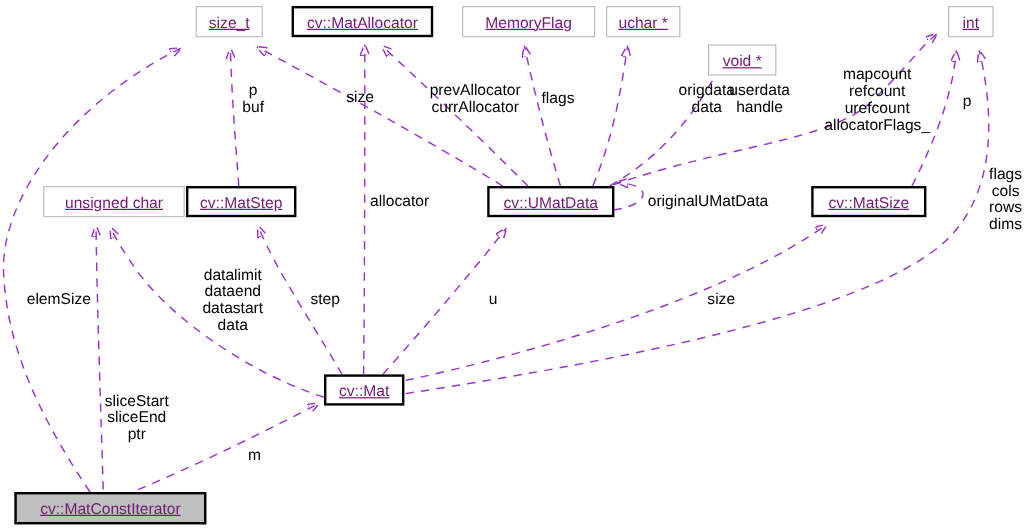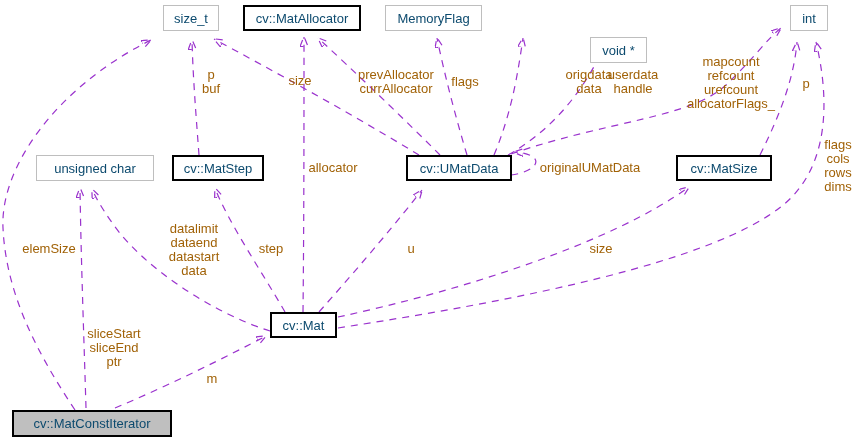--- a/index.html
+++ b/index.html
@@ -1,25 +1,25 @@
 <!DOCTYPE html>
 <html><head>
 <meta charset="utf-8">
 <style>
   html,body{margin:0;padding:0;background:#ffffff;}
   .diagram{position:relative;width:859px;height:443px;background:#ffffff;
            font-family:"Liberation Sans",sans-serif;overflow:hidden;}
   .edges{position:absolute;left:0;top:0;width:859px;height:443px;}
   .edges path{fill:none;stroke:#9a32cd;stroke-width:1.2;stroke-dasharray:7 6;}
   .node{position:absolute;height:26px;box-sizing:border-box;background:#ffffff;
-        border:1px solid #bebebe;color:#0c4a6e;font-size:13px;white-space:nowrap;
-        display:flex;align-items:center;justify-content:center;}
+        border:1px solid #bebebe;color:#701a75;font-size:13px;white-space:nowrap;
+        display:flex;align-items:center;justify-content:center;text-decoration:underline;}
   .node.linked{border:2px solid #000000;}
   .node.current{border:2px solid #000000;background:#bfbfbf;}
-  .edge-label{position:absolute;transform:translate(-50%,-50%);color:#a16207;
+  .edge-label{position:absolute;transform:translate(-50%,-50%);color:#000000;
         font-size:13px;line-height:14px;text-align:center;white-space:pre-line;}
 </style>
 </head>
 <body>
 
 <div class="diagram">
 
   <svg class="edges" viewBox="0 0 859 443" xmlns="http://www.w3.org/2000/svg">
     <defs>
       <marker id="arrowhead" markerWidth="11" markerHeight="9" refX="9.5" refY="4" orient="auto" markerUnits="userSpaceOnUse">
@@ -45,34 +45,37 @@
     <path d="M338,317 C 460,291 612,243 689,187" marker-end="url(#arrowhead)"></path>
     <path d="M511,175 C 541,171 546,154 514,152" marker-end="url(#arrowhead)"></path>
   </svg>
 
   <div class="node" style="left:163px;top:5px;width:56px;">
       <span>size_t</span>
     </div>
   <div class="node linked" style="left:243px;top:5px;width:118px;">
       <span>cv::MatAllocator</span>
     </div>
-  <div class="node" style="left:385px;top:5px;width:97px;">
+  <div class="node" style="left:385px;top:5px;width:111px;">
       <span>MemoryFlag</span>
+    </div>
+  <div class="node" style="left:505px;top:5px;width:62px;">
+      <span>uchar *</span>
     </div>
   <div class="node" style="left:590px;top:5px;width:57px;margin-top:32px;">
       <span>void *</span>
     </div>
   <div class="node" style="left:790px;top:5px;width:38px;">
       <span>int</span>
     </div>
 
   <div class="node" style="left:36px;top:155px;width:118px;">
       <span>unsigned char</span>
     </div>
-  <div class="node linked" style="left:172px;top:155px;width:92px;">
+  <div class="node linked" style="left:155px;top:155px;width:92px;">
       <span>cv::MatStep</span>
     </div>
   <div class="node linked" style="left:406px;top:155px;width:106px;text-align:right;">
       <span>cv::UMatData</span>
     </div>
   <div class="node linked" style="left:676px;top:155px;width:96px;">
       <span>cv::MatSize</span>
     </div>
 
   <div class="node linked" style="left:270px;top:312px;width:67px;">

